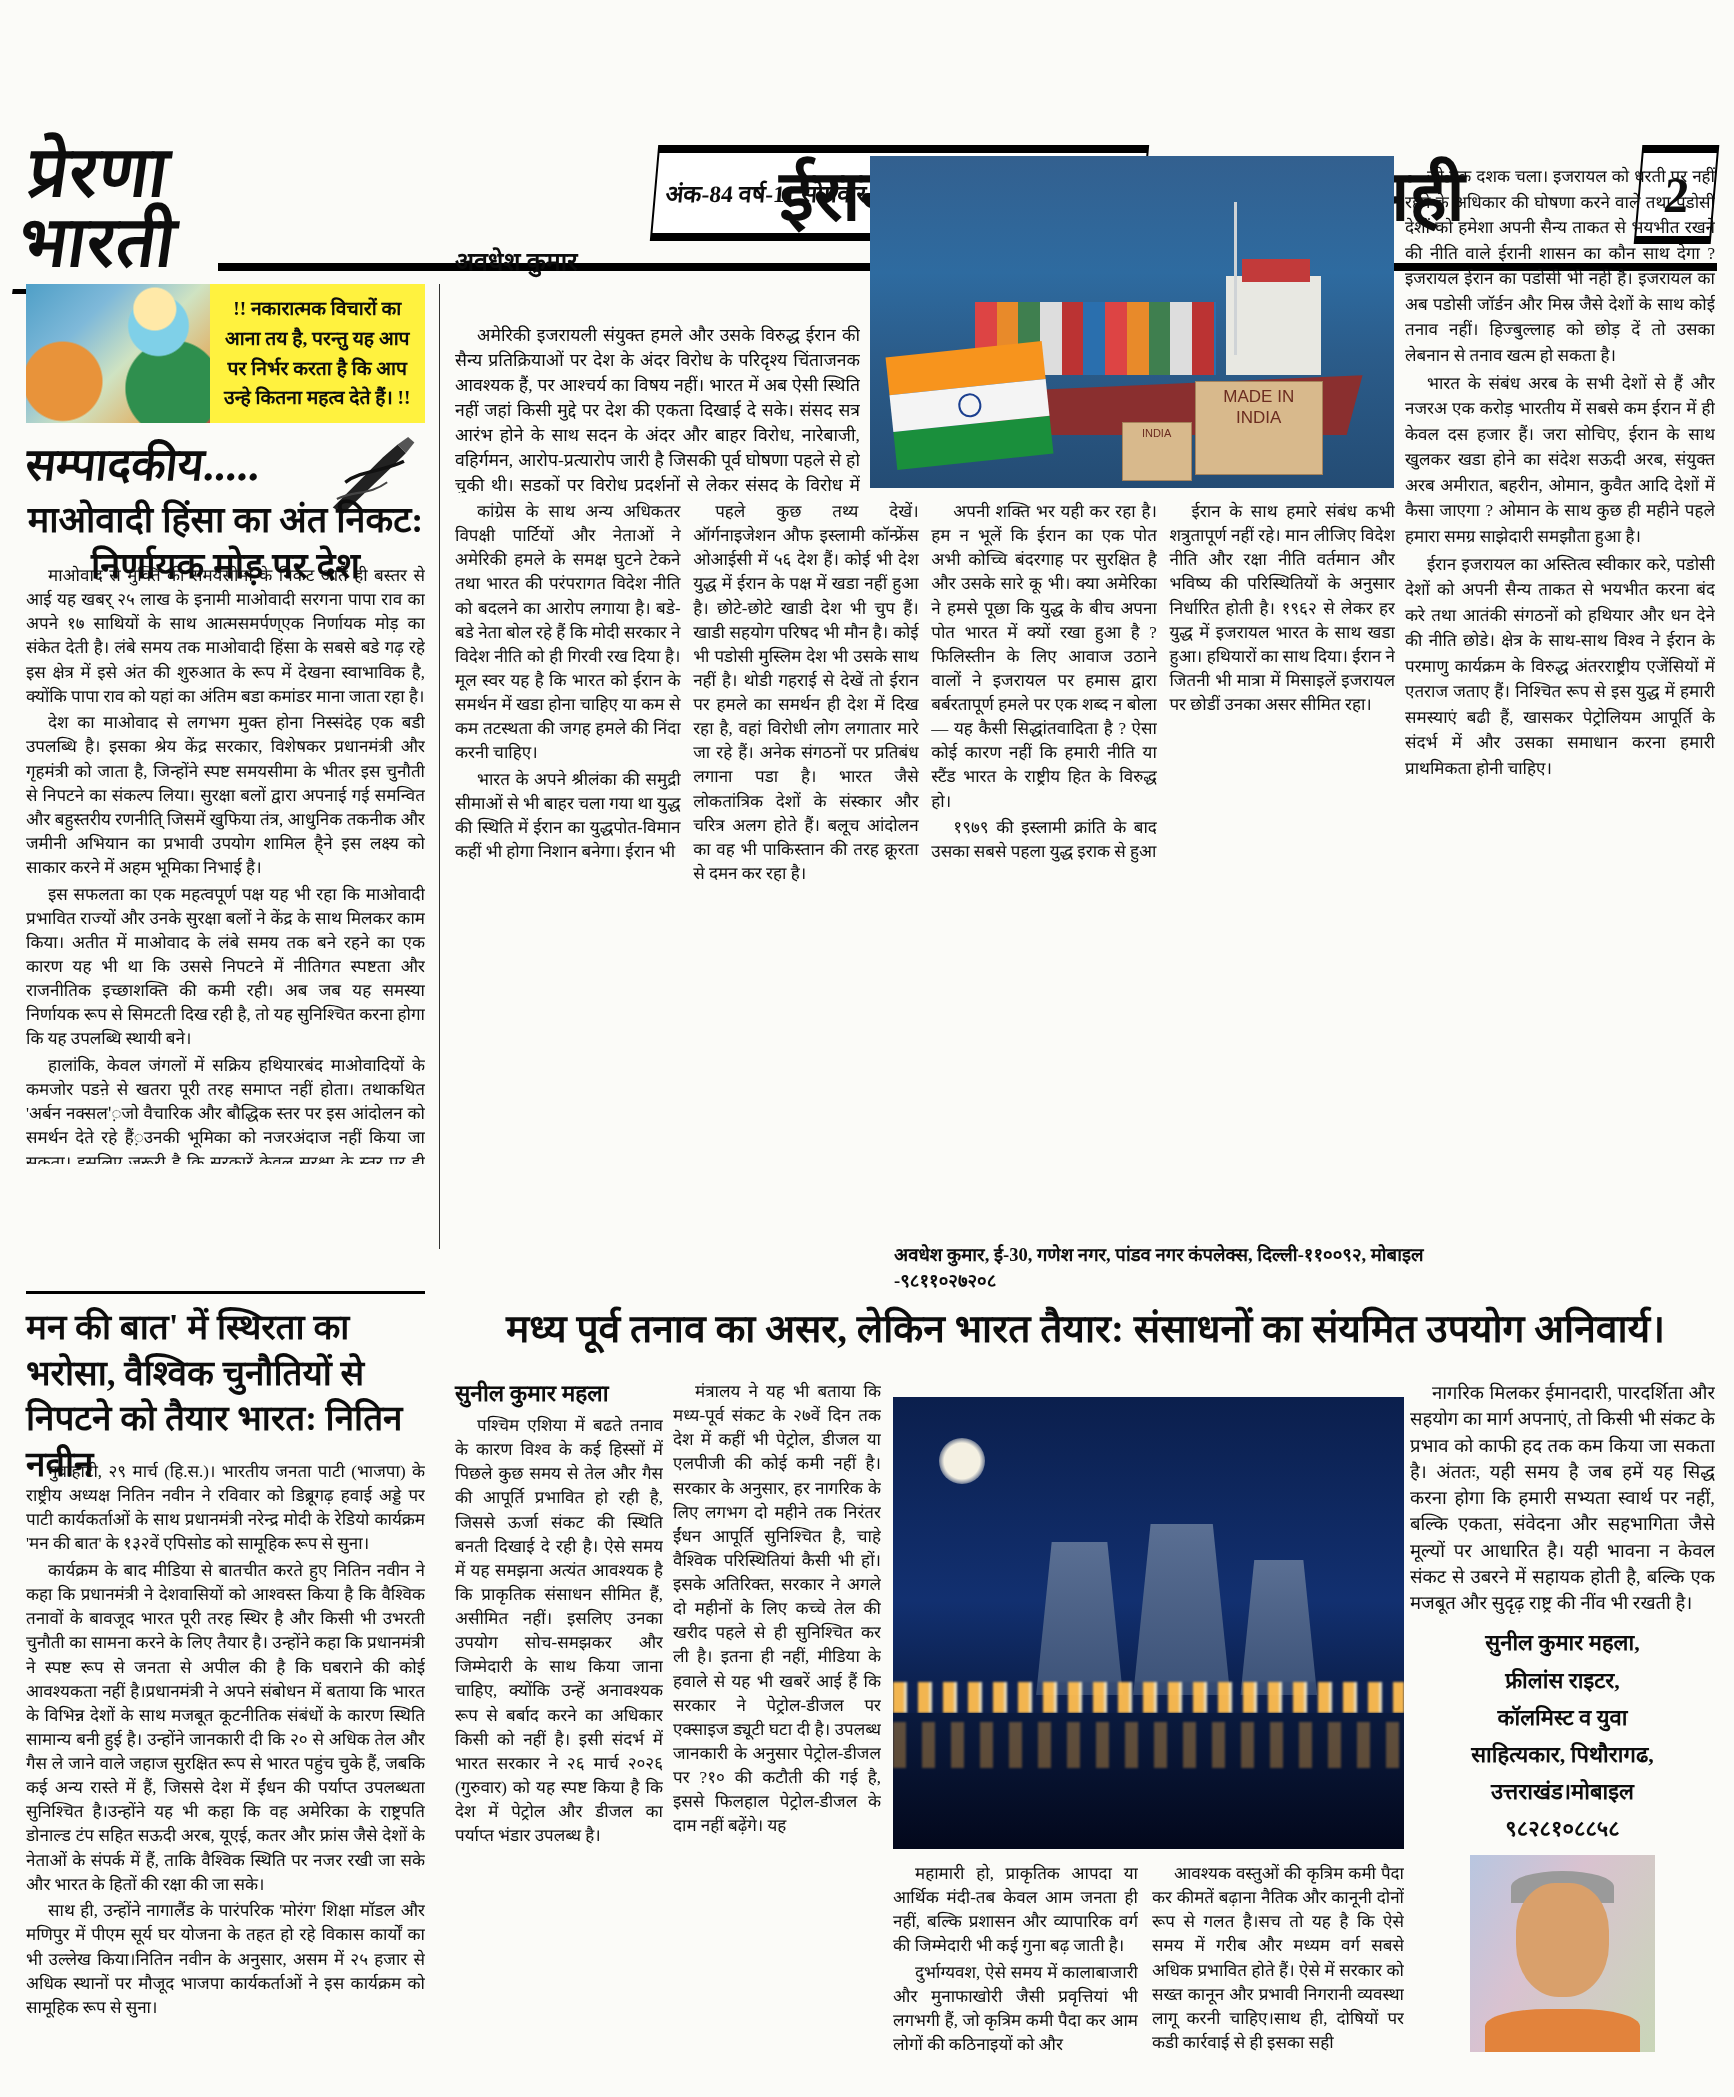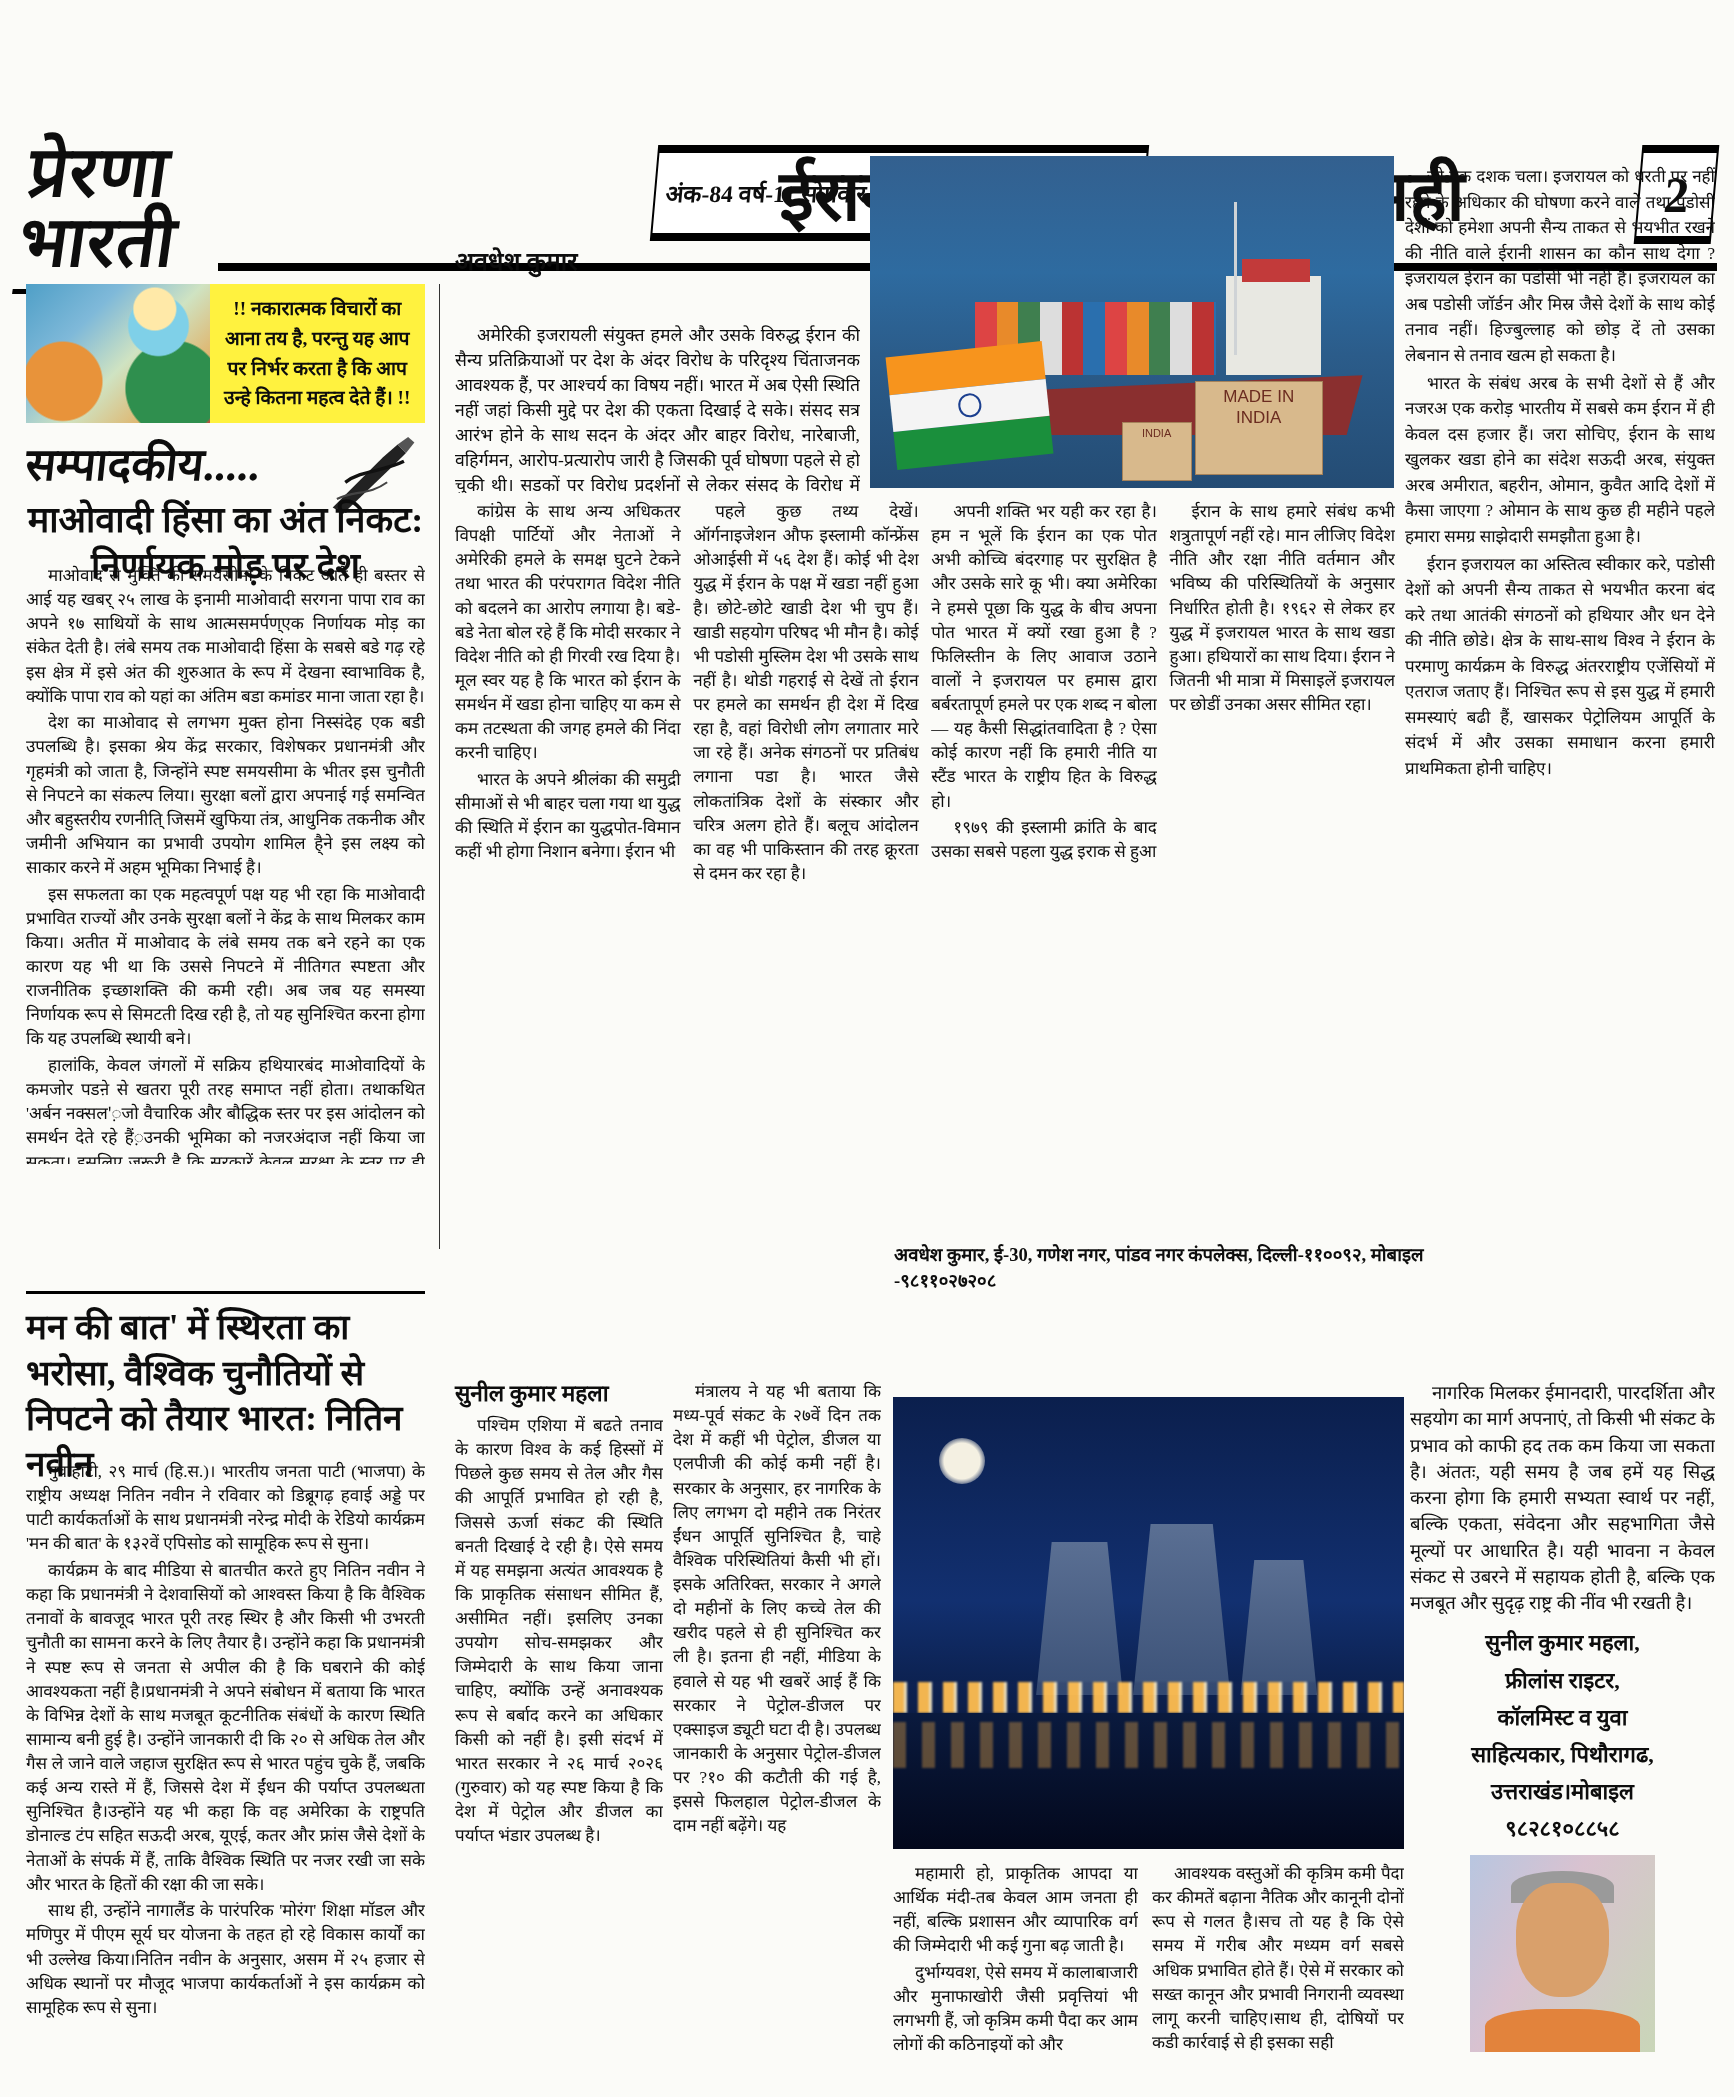--- a/index.html
+++ b/index.html
@@ -194,20 +194,21 @@
   </div>
 
   <div class="abs main-footer">अवधेश कुमार, ई-30, गणेश नगर, पांडव नगर कंपलेक्स, दिल्ली-११००९२, मोबाइल -९८११०२७२०८</div>
 
   <div class="abs col5 body-txt">
       <p>जो एक दशक चला। इजरायल को धरती पर नहीं रहने के अधिकार की घोषणा करने वाले तथा पडोसी देशों को हमेशा अपनी सैन्य ताकत से भयभीत रखने की नीति वाले ईरानी शासन का कौन साथ देगा ? इजरायल ईरान का पडोसी भी नहीं है। इजरायल का अब पडोसी जॉर्डन और मिस्र जैसे देशों के साथ कोई तनाव नहीं। हिज्बुल्लाह को छोड़ दें तो उसका लेबनान से तनाव खत्म हो सकता है।</p>
       <p>भारत के संबंध अरब के सभी देशों से हैं और नजरअ एक करोड़ भारतीय में सबसे कम ईरान में ही केवल दस हजार हैं। जरा सोचिए, ईरान के साथ खुलकर खडा होने का संदेश सऊदी अरब, संयुक्त अरब अमीरात, बहरीन, ओमान, कुवैत आदि देशों में कैसा जाएगा ? ओमान के साथ कुछ ही महीने पहले हमारा समग्र साझेदारी समझौता हुआ है।</p>
       <p>ईरान इजरायल का अस्तित्व स्वीकार करे, पडोसी देशों को अपनी सैन्य ताकत से भयभीत करना बंद करे तथा आतंकी संगठनों को हथियार और धन देने की नीति छोडे। क्षेत्र के साथ-साथ विश्व ने ईरान के परमाणु कार्यक्रम के विरुद्ध अंतरराष्ट्रीय एजेंसियों में एतराज जताए हैं। निश्चित रूप से इस युद्ध में हमारी समस्याएं बढी हैं, खासकर पेट्रोलियम आपूर्ति के संदर्भ में और उसका समाधान करना हमारी प्राथमिकता होनी चाहिए।</p>
     </div>
 
+  <div class="abs mid-headline">मध्य पूर्व तनाव का असर, लेकिन भारत तैयार: संसाधनों का संयमित उपयोग अनिवार्य।</div>
   <div class="abs mid-byline">सुनील कुमार महला</div>
 
   <div class="abs mid-c1 body-txt">
       <p>पश्चिम एशिया में बढते तनाव के कारण विश्व के कई हिस्सों में पिछले कुछ समय से तेल और गैस की आपूर्ति प्रभावित हो रही है, जिससे ऊर्जा संकट की स्थिति बनती दिखाई दे रही है। ऐसे समय में यह समझना अत्यंत आवश्यक है कि प्राकृतिक संसाधन सीमित हैं, असीमित नहीं। इसलिए उनका उपयोग सोच-समझकर और जिम्मेदारी के साथ किया जाना चाहिए, क्योंकि उन्हें अनावश्यक रूप से बर्बाद करने का अधिकार किसी को नहीं है। इसी संदर्भ में भारत सरकार ने २६ मार्च २०२६ (गुरुवार) को यह स्पष्ट किया है कि देश में पेट्रोल और डीजल का पर्याप्त भंडार उपलब्ध है।</p>
     </div>
   <div class="abs mid-c2 body-txt">
       <p>मंत्रालय ने यह भी बताया कि मध्य-पूर्व संकट के २७वें दिन तक देश में कहीं भी पेट्रोल, डीजल या एलपीजी की कोई कमी नहीं है। सरकार के अनुसार, हर नागरिक के लिए लगभग दो महीने तक निरंतर ईंधन आपूर्ति सुनिश्चित है, चाहे वैश्विक परिस्थितियां कैसी भी हों। इसके अतिरिक्त, सरकार ने अगले दो महीनों के लिए कच्चे तेल की खरीद पहले से ही सुनिश्चित कर ली है। इतना ही नहीं, मीडिया के हवाले से यह भी खबरें आई हैं कि सरकार ने पेट्रोल-डीजल पर एक्साइज ड्यूटी घटा दी है। उपलब्ध जानकारी के अनुसार पेट्रोल-डीजल पर ?१० की कटौती की गई है, इससे फिलहाल पेट्रोल-डीजल के दाम नहीं बढ़ेंगे। यह</p>
     </div>
 
   <div class="abs power-img">

